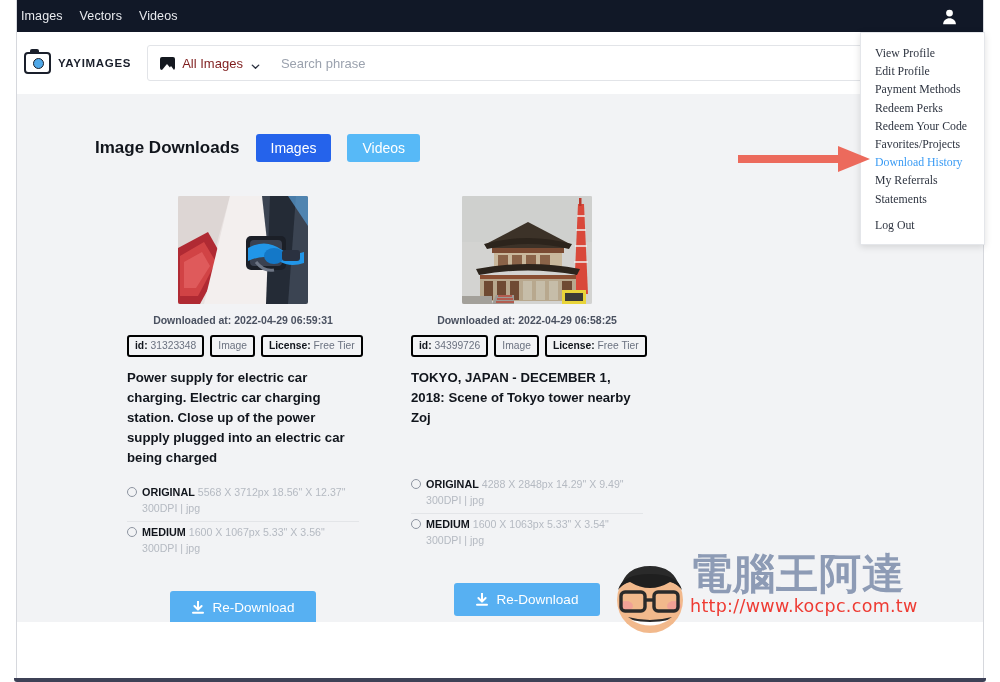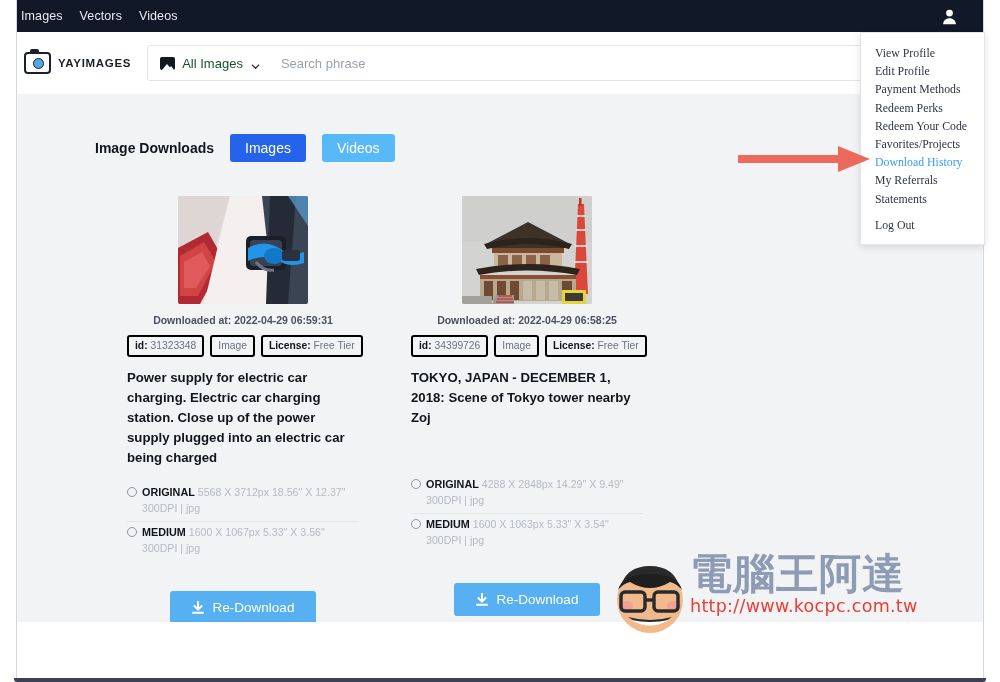--- a/index.html
+++ b/index.html
@@ -140,21 +140,21 @@
   }
   .cat-ico::before {
     content:"";
     position:absolute;
     bottom: 0; right: 1px;
     width: 0; height: 0;
     border-left: 3.5px solid transparent;
     border-right: 3.5px solid transparent;
     border-bottom: 4.5px solid #ffffff;
   }
-  .cat-label { font-size:13px; color:#14532d; white-space:nowrap; }
+  .cat-label { font-size:13px; color:#7f1d1d; white-space:nowrap; }
   .cat-chev { width:11px; height:11px; }
   .search-input {
     flex: 1;
     border: none;
     outline: none;
     font-size: 13px;
     font-family: "Liberation Sans", sans-serif;
     color: #2c3240;
     padding-left: 9px;
     background: transparent;
@@ -208,21 +208,21 @@
     background: #ffffff;
   }
 
   .title-row {
     display: flex;
     align-items: center;
     gap: 16px;
     margin: 40px 0 0 78px;
   }
   .page-title {
-    font-size: 14px;
+    font-size: 17px;
     font-weight: bold;
     color: #11151c;
   }
   .tabbtn {
     border: none;
     border-radius: 3px;
     color: #ffffff;
     font-size: 14px;
     font-family: "Liberation Sans", sans-serif;
     padding: 7px 15px;

